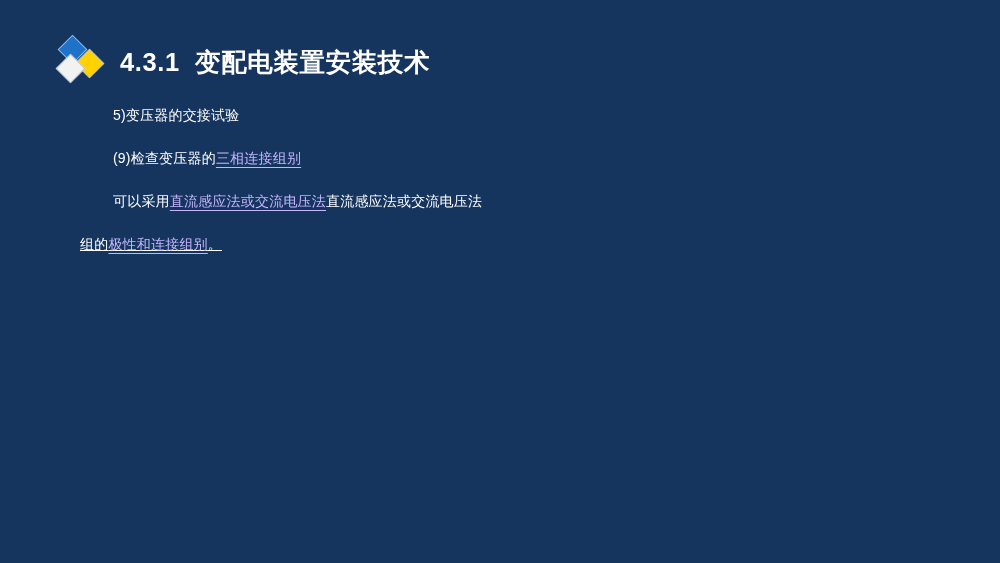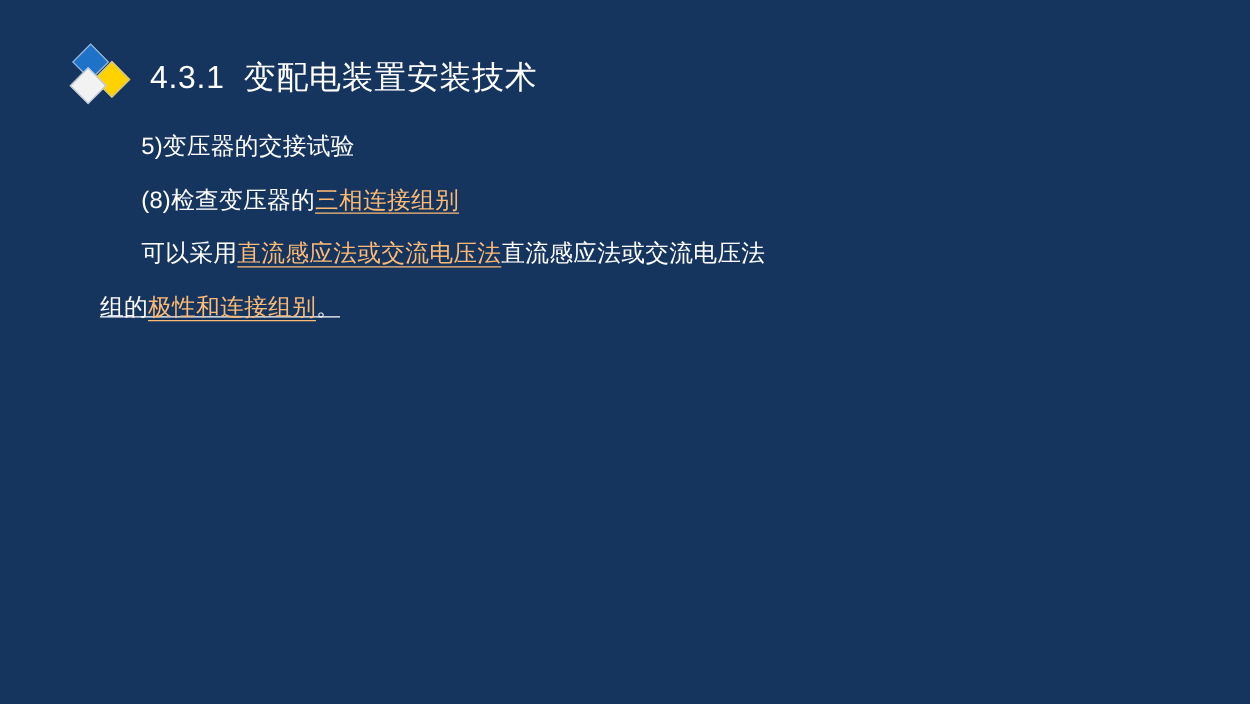--- a/index.html
+++ b/index.html
@@ -65,45 +65,45 @@
     height: 19px;
     background: #f2f2f2;
     border: 1.5px solid #b9c4d2;
   }
 
   #title {
     position: absolute;
     left: 120px;
     top: 47px;
     font-size: 25.5px;
-    font-weight: normal;
+    font-weight: bold;
     color: #ffffff;
     letter-spacing: 0.6px;
     white-space: pre;
     line-height: 1.2;
   }
 
   
   #body-block {
     position: absolute;
     left: 0;
     top: 104px;
     width: 1000px;
   }
 
   .body-line {
-    font-size: 19px;
+    font-size: 14px;
     color: #ffffff;
     line-height: 1.0;
     white-space: pre;
     letter-spacing: 0.2px;
     position: absolute;
   }
   .body-line .hl {
-    color: #fdba74;
+    color: #c4b5fd;
     text-decoration: underline;
     text-decoration-thickness: 1.3px;
     text-underline-offset: 3.5px;
   }
   .body-line .plain {
     color: #ffffff;
   }
 
   .line-0 { left: 113px; top: 4px; }
   .line-1 { left: 113px; top: 47px; }
@@ -121,18 +121,18 @@
       <span class="diamond diamond-blue"></span>
       <span class="diamond diamond-yellow"></span>
       <span class="diamond diamond-white"></span>
     </div>
 
     <div id="title">4.3.1  变配电装置安装技术</div>
   </div>
 
   <div id="body-block">
       <div class="body-line line-0"><span class="plain">5)变压器的交接试验</span></div>
-      <div class="body-line line-1"><span class="plain">(8)检查变压器的</span><span class="hl">三相连接组别</span></div>
+      <div class="body-line line-1"><span class="plain">(9)检查变压器的</span><span class="hl">三相连接组别</span></div>
       <div class="body-line line-2"><span class="plain">可以采用</span><span class="hl">直流感应法或交流电压法</span><span class="plain">直流感应法或交流电压法</span></div>
       <div class="body-line line-3"><span class="plain">组的</span><span class="hl">极性和连接组别</span><span class="plain">。</span></div>
     </div>
 
 </div>
 
 </body></html>

